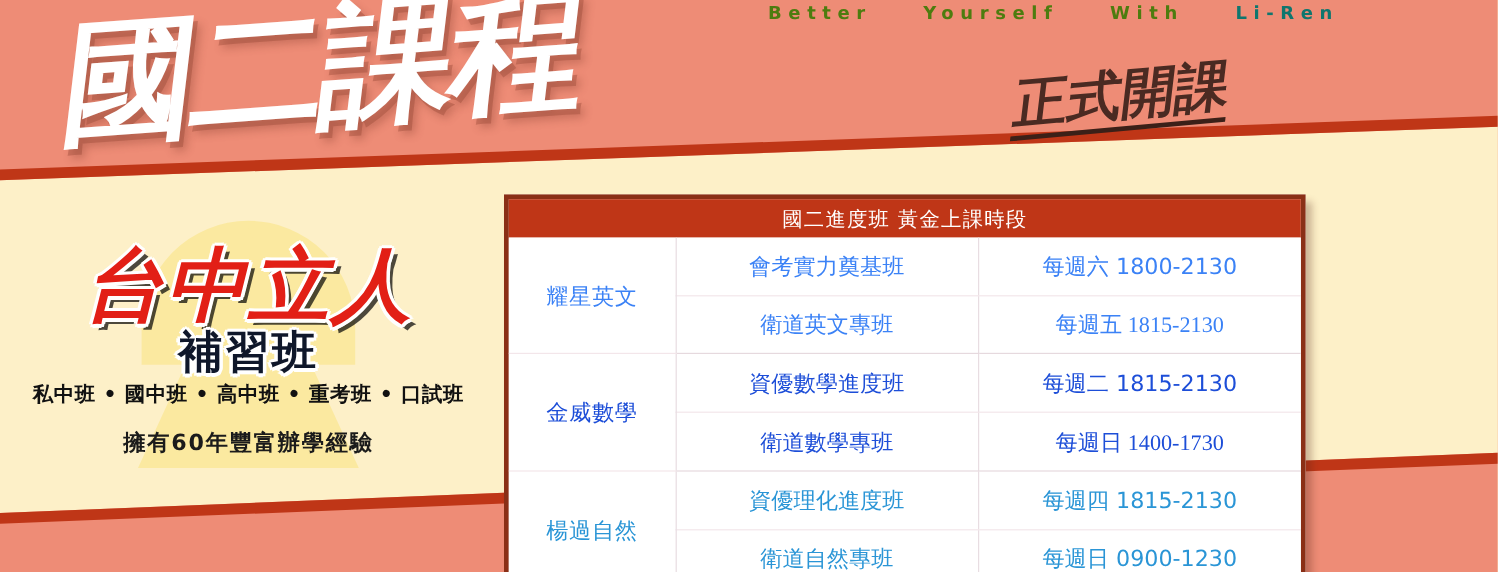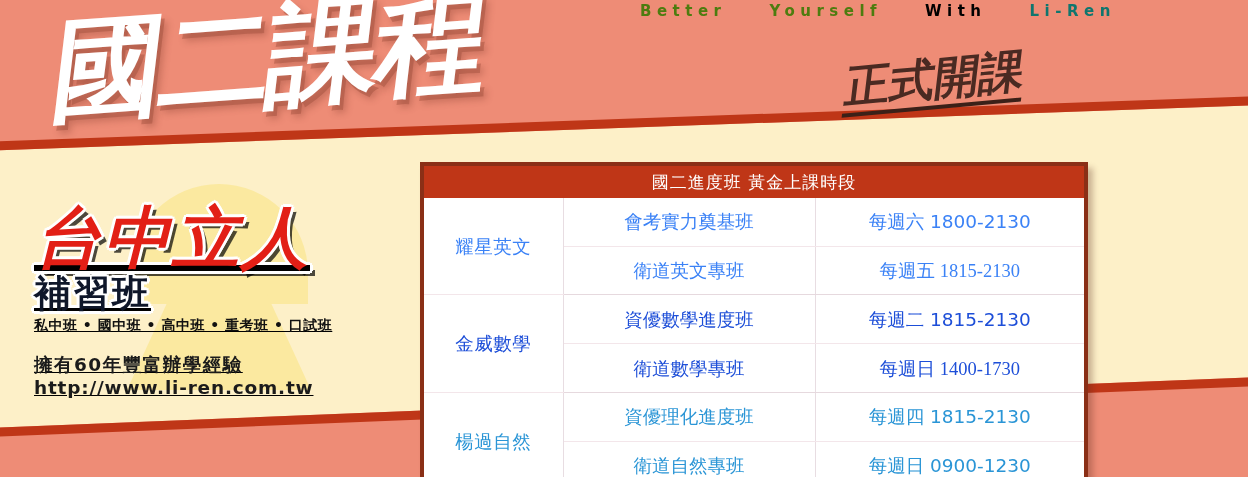--- a/index.html
+++ b/index.html
@@ -30,21 +30,21 @@
     z-index:1;
   }
 
   
   .tagline{
     position:absolute;top:2px;left:640px;z-index:6;
     font-size:15px;font-weight:bold;letter-spacing:5.5px;
     white-space:nowrap;
   }
   .tg-green{color:#4d7c0f;}
-  .tg-black{color:#000000;}
+  .tg-black{color:#4d7c0f;}
   .tg-white{color:#0f766e;}
 
   
   .headline{
     position:absolute;left:60px;top:14px;z-index:5;
     transform:rotate(-4.2deg) skewX(-11deg);
     transform-origin:left top;
   }
   .headline-text{
     font-family:"DejaVu Serif","Liberation Serif",serif;
@@ -62,23 +62,22 @@
   .sub-headline-text{
     font-family:"DejaVu Sans","Liberation Sans",sans-serif;
     font-size:45px;font-weight:bold;line-height:1;
     color:#4a2a22;letter-spacing:0px;white-space:nowrap;
     border-bottom:4px solid #3b2018;
     padding-bottom:4px;
   }
 
   
   .logo-block{
-    position:absolute;left:34px;top:190px;width:370px;height:235px;z-index:4;
-    text-align:left;
-    text-decoration:underline;
+    position:absolute;left:22px;top:190px;width:370px;height:235px;z-index:4;
+    text-align:center;
   }
   .sunburst{
     position:absolute;left:50%;top:0px;transform:translateX(-50%);
     width:0;height:0;
     border-left:92px solid transparent;
     border-right:92px solid transparent;
     border-bottom:200px solid #fbe9a0;
     z-index:-1;
   }
   .sun-dome{
@@ -99,21 +98,21 @@
   }
   .logo-sub{
     font-family:"DejaVu Serif","Liberation Serif",serif;
     font-size:37px;font-weight:bold;color:#0f172a;
     letter-spacing:2px;line-height:1;margin-top:4px;
     text-shadow:-2px -2px 0 #fff,2px -2px 0 #fff,-2px 2px 0 #fff,2px 2px 0 #fff,
                 -3px 0 0 #fff,3px 0 0 #fff,0 -3px 0 #fff,0 3px 0 #fff;
   }
   .logo-classes{
     font-family:"DejaVu Sans","Liberation Sans",sans-serif;
-    font-size:14px;font-weight:bold;color:#111;
+    font-size:17px;font-weight:bold;color:#111;
     letter-spacing:.5px;margin-top:5px;
   }
   .logo-exp{
     font-family:"DejaVu Sans","Liberation Sans",sans-serif;
     font-size:18.5px;font-weight:bold;color:#1b1b1b;
     letter-spacing:1.5px;margin-top:18px;line-height:1.25;
   }
   .logo-url{
     font-family:"DejaVu Sans","Liberation Sans",sans-serif;
     font-size:18.5px;font-weight:bold;color:#1b1b1b;
@@ -185,21 +184,20 @@
     <div class="sub-headline-text">正式開課</div>
   </div>
 
   <div class="logo-block">
     <div class="sun-dome"></div>
     <div class="sunburst"></div>
     <div class="logo-main">台中立人</div>
     <div class="logo-sub">補習班</div>
     <div class="logo-classes">私中班 • 國中班 • 高中班 • 重考班 • 口試班</div>
     <div class="logo-exp">擁有60年豐富辦學經驗</div>
-    <div class="logo-url">http://www.li-ren.com.tw</div>
   </div>
 
   <div class="table-wrap">
     <table class="sched">
       <colgroup>
           <col class="c1">
           <col class="c2">
           <col class="c3">
         </colgroup>
       <thead>

